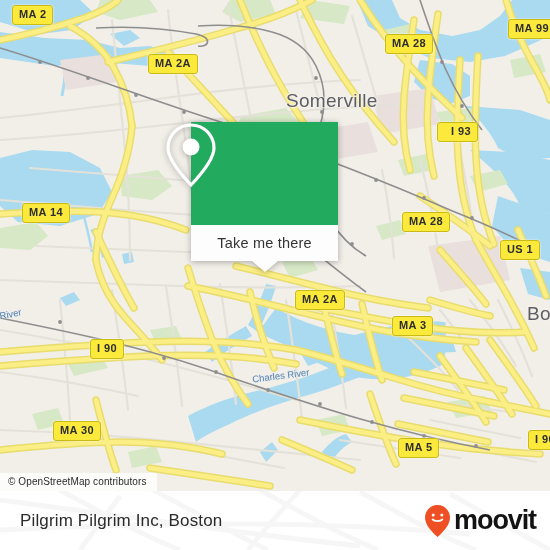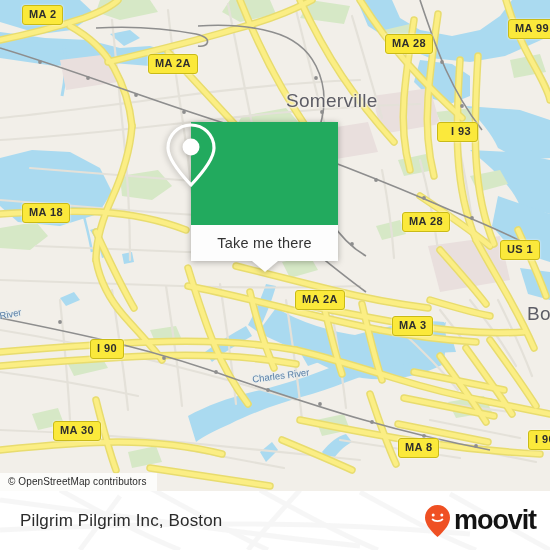--- a/index.html
+++ b/index.html
@@ -327,34 +327,34 @@
           <use href="#basemap"></use>
         </g>
     </svg>
 
     <div class="maplabel place" style="left:286px;top:90px;">Somerville</div>
     <div class="maplabel place" style="left:527px;top:303px;">Bo</div>
 
     <div class="maplabel water-label" style="left:252px;top:370px;transform:rotate(-7deg);">Charles River</div>
     <div class="maplabel water-label" style="left:-8px;top:309px;transform:rotate(-11deg);">s River</div>
 
-    <div class="shield" style="left:22px;top:5px;">MA 2</div>
+    <div class="shield" style="left:12px;top:5px;">MA 2</div>
     <div class="shield" style="left:148px;top:54px;">MA 2A</div>
     <div class="shield" style="left:385px;top:34px;">MA 28</div>
     <div class="shield" style="left:508px;top:19px;">MA 99</div>
     <div class="shield" style="left:437px;top:122px;padding-left:13px;">I 93</div>
-    <div class="shield" style="left:22px;top:203px;">MA 18</div>
+    <div class="shield" style="left:22px;top:203px;">MA 14</div>
     <div class="shield" style="left:402px;top:212px;">MA 28</div>
     <div class="shield" style="left:500px;top:240px;">US 1</div>
     <div class="shield" style="left:295px;top:290px;">MA 2A</div>
     <div class="shield" style="left:392px;top:316px;">MA 3</div>
     <div class="shield" style="left:90px;top:339px;">I 90</div>
     <div class="shield" style="left:528px;top:430px;">I 90</div>
     <div class="shield" style="left:53px;top:402px;margin-top:19px;">MA 30</div>
-    <div class="shield" style="left:398px;top:438px;">MA 8</div>
+    <div class="shield" style="left:398px;top:438px;">MA 5</div>
 
     <div id="popup">
       <div id="popup-head">
         <svg id="pin-svg" width="52" height="66" viewBox="0 0 52 66">
           <path d="M26,3 C13.3,3 3,13.3 3,26 C3,35 10,46 26,63 C42,46 49,35 49,26 C49,13.3 38.7,3 26,3 Z" fill="none" stroke="#ffffff" stroke-width="3.2" stroke-linejoin="round"></path>
           <circle cx="26" cy="25" r="8.5" fill="#ffffff"></circle>
         </svg>
       </div>
       <div id="popup-foot">
         <span id="popup-label">Take me there</span>

